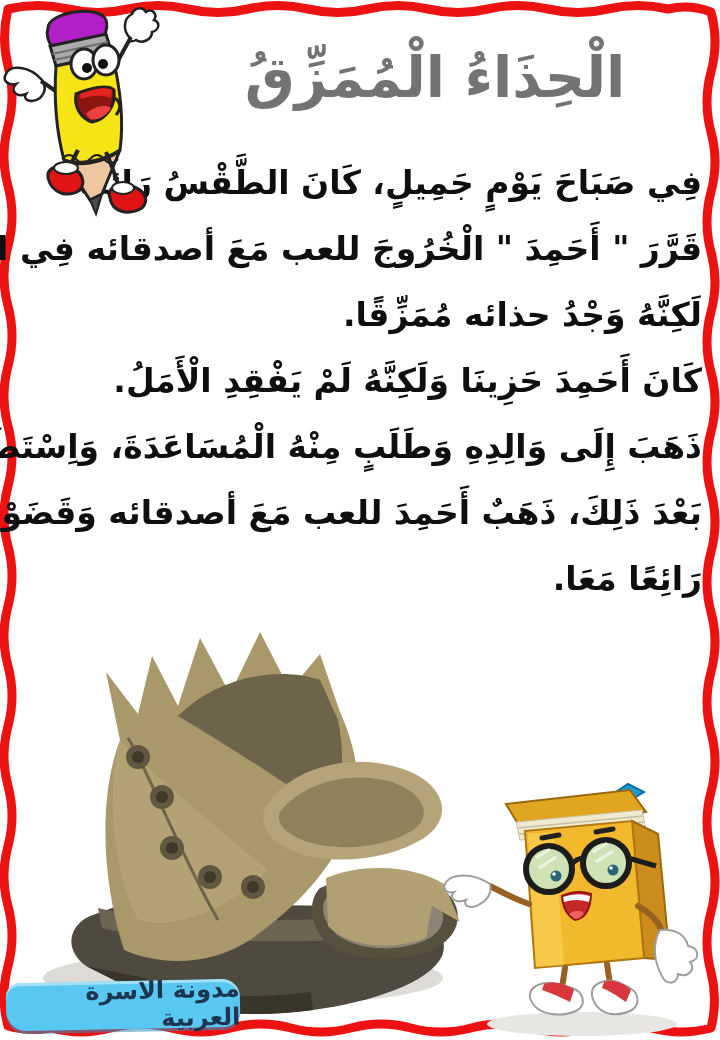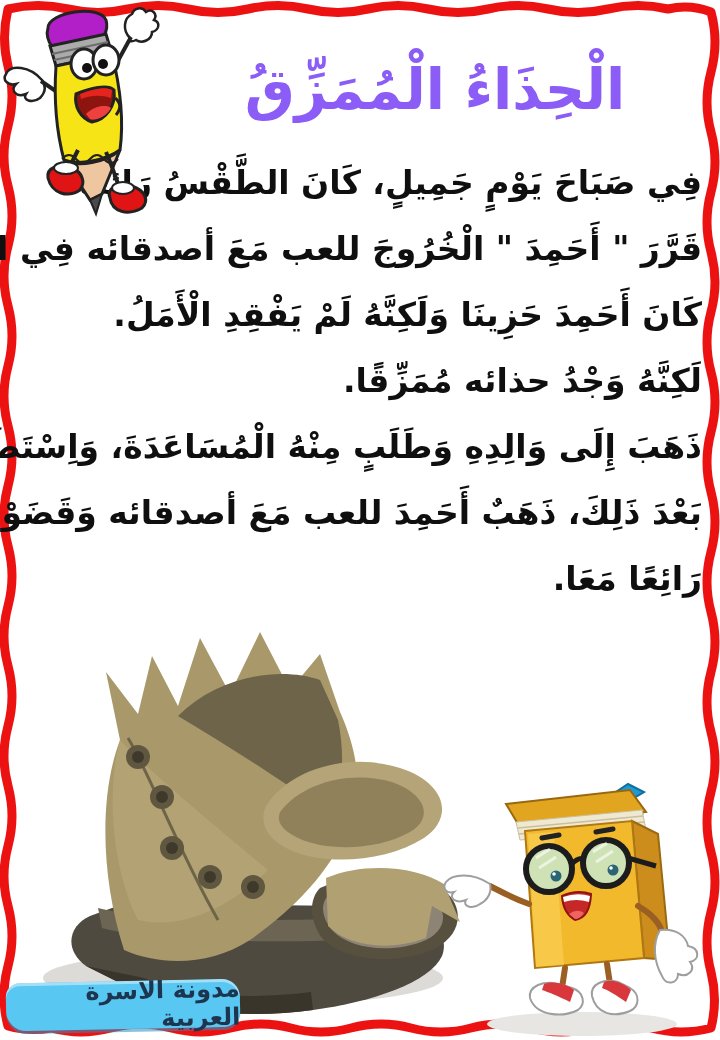--- a/index.html
+++ b/index.html
@@ -2,23 +2,23 @@
 <html lang="ar"><head>
 <meta charset="utf-8">
 <style>
   html,body{margin:0;padding:0;background:#ffffff;}
   .page{
     position:relative;width:720px;height:1040px;background:#ffffff;
     overflow:hidden;font-family:"DejaVu Sans",sans-serif;
   }
   .border-svg{position:absolute;left:0;top:0;z-index:1;}
   .page-title{
-    position:absolute;top:40px;left:160px;right:10px;z-index:3;
+    position:absolute;top:28px;left:160px;right:10px;z-index:3;
     direction:rtl;text-align:center;
-    font-size:56px;font-weight:bold;color:#8b5cf6;line-height:1.8;
+    font-size:56px;font-weight:bold;color:#737373;line-height:1.8;
   }
   .story{
     position:absolute;top:150px;right:18px;left:14px;z-index:3;
     direction:rtl;text-align:right;
     font-size:33px;font-weight:bold;color:#0f0f0f;line-height:66px;
   }
   .story .line{white-space:nowrap;height:66px;}
   .pencil-svg{position:absolute;left:2px;top:2px;z-index:4;}
   .boot-svg{position:absolute;left:28px;top:620px;z-index:2;}
   .book-svg{position:absolute;left:432px;top:746px;z-index:2;}
@@ -41,22 +41,22 @@
              q8,30 0,60 q-8,30 0,60 q8,30 0,60 q-8,30 0,60 q8,30 0,60 q-8,30 0,60 q8,30 0,60 q-8,30 0,60 q8,30 0,60 q-8,30 0,60 q8,30 0,60 q-8,30 0,60 q8,30 0,60 q-8,30 0,60 q8,30 0,60 q-8,30 0,60 q7,28 0,56
              q-30,8 -60,0 q-30,-8 -60,0 q-30,8 -60,0 q-30,-8 -60,0 q-30,8 -60,0 q-30,-8 -60,0 q-30,8 -60,0 q-30,-8 -60,0 q-30,8 -60,0 q-30,-8 -60,0 q-30,8 -60,0 q-22,4 -43,-2
              q-8,-30 0,-60 q8,-30 0,-60 q-8,-30 0,-60 q8,-30 0,-60 q-8,-30 0,-60 q8,-30 0,-60 q-8,-30 0,-60 q8,-30 0,-60 q-8,-30 0,-60 q8,-30 0,-60 q-8,-30 0,-60 q8,-30 0,-60 q-8,-30 0,-60 q8,-30 0,-60 q-8,-30 0,-60 q8,-30 0,-60 q-7,-28 0,-57 Z" fill="none" stroke="#ec1212" stroke-width="9" stroke-linejoin="round" stroke-linecap="round"></path>
   </svg>
 
   <div class="page-title">الْحِذَاءُ الْمُمَزِّقُ</div>
 
   <div class="story">
     <div class="line">فِي صَبَاحَ يَوْمٍ جَمِيلٍ، كَانَ الطَّقْسُ رَائِعًا.</div>
     <div class="line">قَرَّرَ " أَحَمِدَ " الْخُرُوجَ للعب مَعَ أصدقائه فِي الْحَدِيقَةِ،</div>
+    <div class="line">لَكِنَّهُ وَجْدُ حذائه مُمَزِّقًا.</div>
     <div class="line">كَانَ أَحَمِدَ حَزِينَا وَلَكِنَّهُ لَمْ يَفْقِدِ الْأَمَلُ.</div>
-    <div class="line">لَكِنَّهُ وَجْدُ حذائه مُمَزِّقًا.</div>
     <div class="line">ذَهَبَ إِلَى وَالِدِهِ وَطَلَبٍ مِنْهُ الْمُسَاعَدَةَ، وَاِسْتَطَاعُوا</div>
     <div class="line">بَعْدَ ذَلِكَ، ذَهَبٌ أَحَمِدَ للعب مَعَ أصدقائه وَقَضَوْا وَقْتًا</div>
     <div class="line">رَائِعًا مَعَا.</div>
   </div>
 
   <svg class="pencil-svg" width="168" height="228" viewBox="0 0 168 228" aria-hidden="true">
 
     <path d="M128,36 C120,28 122,16 130,12 C132,6 140,4 144,10 C150,6 156,12 152,18 C158,20 158,28 150,30 C150,38 140,42 134,38 C130,40 126,40 128,36 Z" fill="#ffffff" stroke="#222" stroke-width="2.5"></path>
     <path d="M112,66 L129,35" stroke="#222" stroke-width="4" fill="none"></path>
 

